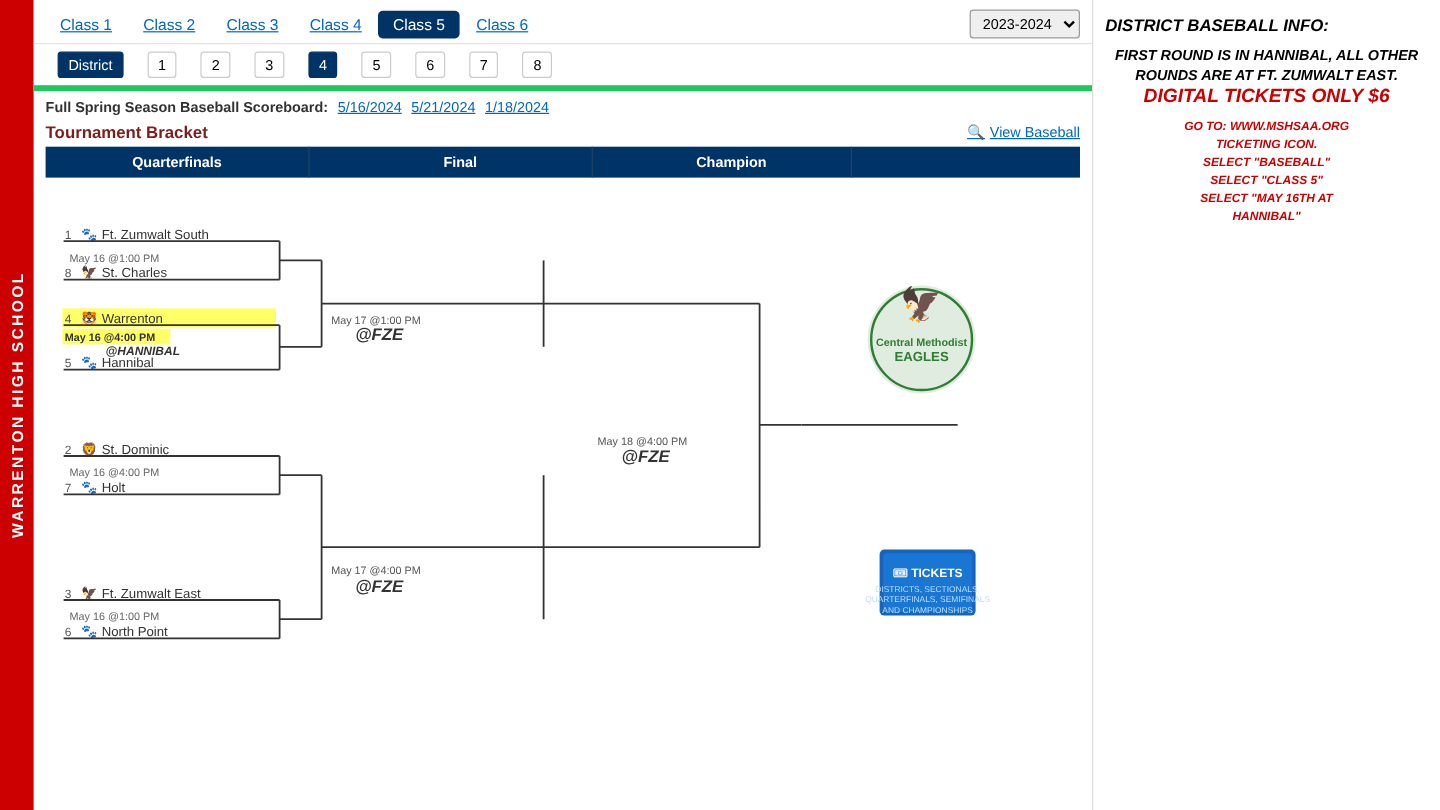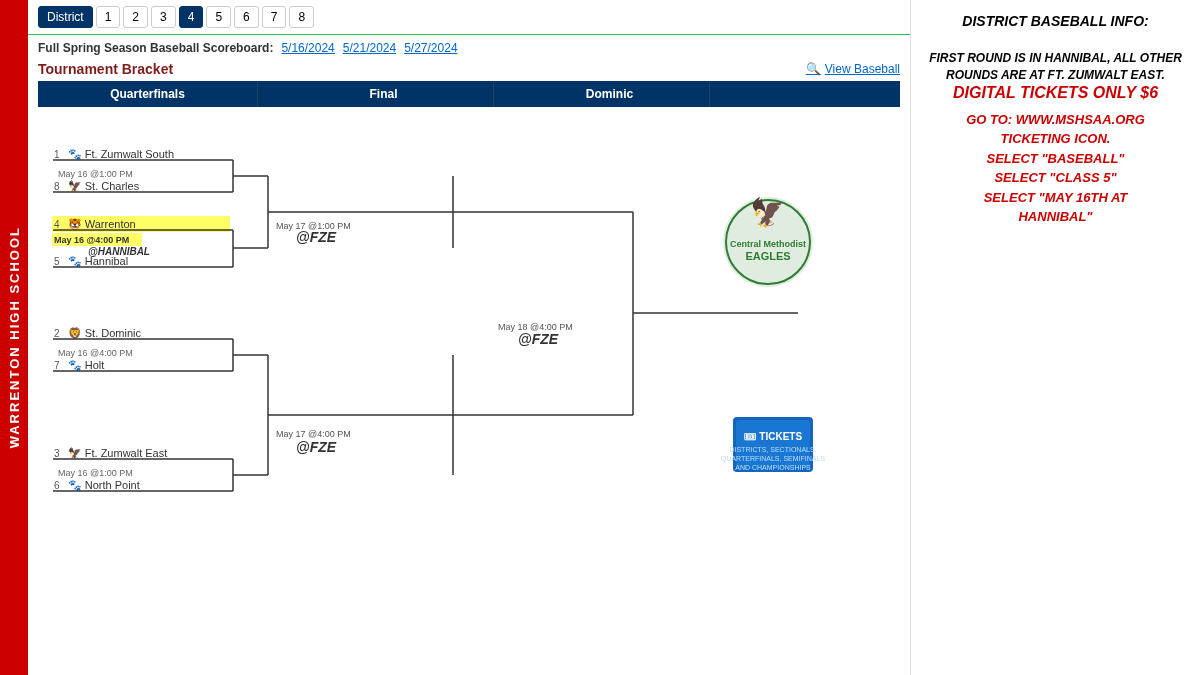--- a/index.html
+++ b/index.html
@@ -67,23 +67,23 @@
       border: 1px solid #999;
       padding: 3px 6px;
       font-size: 12px;
       border-radius: 3px;
       cursor: pointer;
     }
     
     #district-nav {
       display: flex;
       align-items: center;
-      padding: 6px 10px;
-      gap: 3px;
-      border-bottom: 1px solid #22c55e;
+      padding: 6px 20px;
+      gap: 20px;
+      border-bottom: 5px solid #22c55e;
       background: #fff;
     }
     .district-btn {
       padding: 3px 8px;
       font-size: 12px;
       border: 1px solid #ccc;
       border-radius: 3px;
       cursor: pointer;
       background: #fff;
     }
@@ -139,25 +139,25 @@
       width: 290px;
       background: #fff;
       flex-shrink: 0;
       padding: 12px 10px;
       border-left: 1px solid #ddd;
       font-size: 12px;
     }
     #right-panel .panel-title {
       font-size: 14px;
       font-weight: 900;
-      text-align: center;
+      text-align: left;
       font-style: italic;
       color: #000;
       line-height: 1.3;
-      margin-bottom: 20px;
+      margin-bottom: 8px;
     }
     #right-panel .info-text {
       font-size: 12px;
       font-weight: 900;
       font-style: italic;
       text-align: center;
       color: #000;
       line-height: 1.4;
     }
     #right-panel .tickets-section {
@@ -166,21 +166,21 @@
     }
     #right-panel .tickets-price {
       font-size: 16px;
       font-weight: 900;
       font-style: italic;
       color: #cc0000;
       text-align: center;
       margin-bottom: 8px;
     }
     #right-panel .buy-info {
-      font-size: 13px;
+      font-size: 10px;
       font-weight: 900;
       font-style: italic;
       color: #cc0000;
       text-align: center;
       line-height: 1.5;
     }
     
     #bracket-svg {
       width: 820px;
       height: 460px;
@@ -214,54 +214,65 @@
   </style>
 </head>
 <body>
 
 <div id="sidebar">
   <span>Warrenton High School</span>
 </div>
 
 <div id="main">
 
+  <div id="class-tabs">
+    <button class="class-tab">Class 1</button>
+    <button class="class-tab">Class 2</button>
+    <button class="class-tab">Class 3</button>
+    <button class="class-tab">Class 4</button>
+    <button class="class-tab active">Class 5</button>
+    <button class="class-tab">Class 6</button>
+    <select id="season-dropdown">
+      <option>2023-2024</option>
+    </select>
+  </div>
 
   <div id="district-nav">
     <button class="district-btn active">District</button>
     <button class="district-btn">1</button>
     <button class="district-btn">2</button>
     <button class="district-btn">3</button>
     <button class="district-btn active">4</button>
     <button class="district-btn">5</button>
     <button class="district-btn">6</button>
     <button class="district-btn">7</button>
     <button class="district-btn">8</button>
   </div>
 
   <div id="score-row">
     <span class="label">Full Spring Season Baseball Scoreboard:</span>
     <a class="date-link">5/16/2024</a>
     <a class="date-link">5/21/2024</a>
-    <a class="date-link">5/27/2024</a>
+    <a class="date-link">1/18/2024</a>
   </div>
 
   <div id="tournament-header">
     <span class="title">Tournament Bracket</span>
     <span class="seeding">
       <span>🔍</span>
       <span>View Baseball</span>
     </span>
   </div>
 
   <div id="bracket-container">
     
     <div id="bracket-headers">
       <div>Quarterfinals</div>
       <div>Final</div>
-      <div>Dominic</div>
+      <div>Champion</div>
     </div>
 
     
     <svg id="bracket-svg" viewBox="0 0 820 430" xmlns="http://www.w3.org/2000/svg">
 
       <text x="16" y="36" class="bracket-seed-text">1</text>
       <text x="30" y="36" class="bracket-team-text">🐾 Ft. Zumwalt South</text>
       <line x1="15" y1="38" x2="195" y2="38" class="bracket-line"></line>
 
       <text x="20" y="55" class="bracket-time-text">May 16 @1:00 PM</text>

